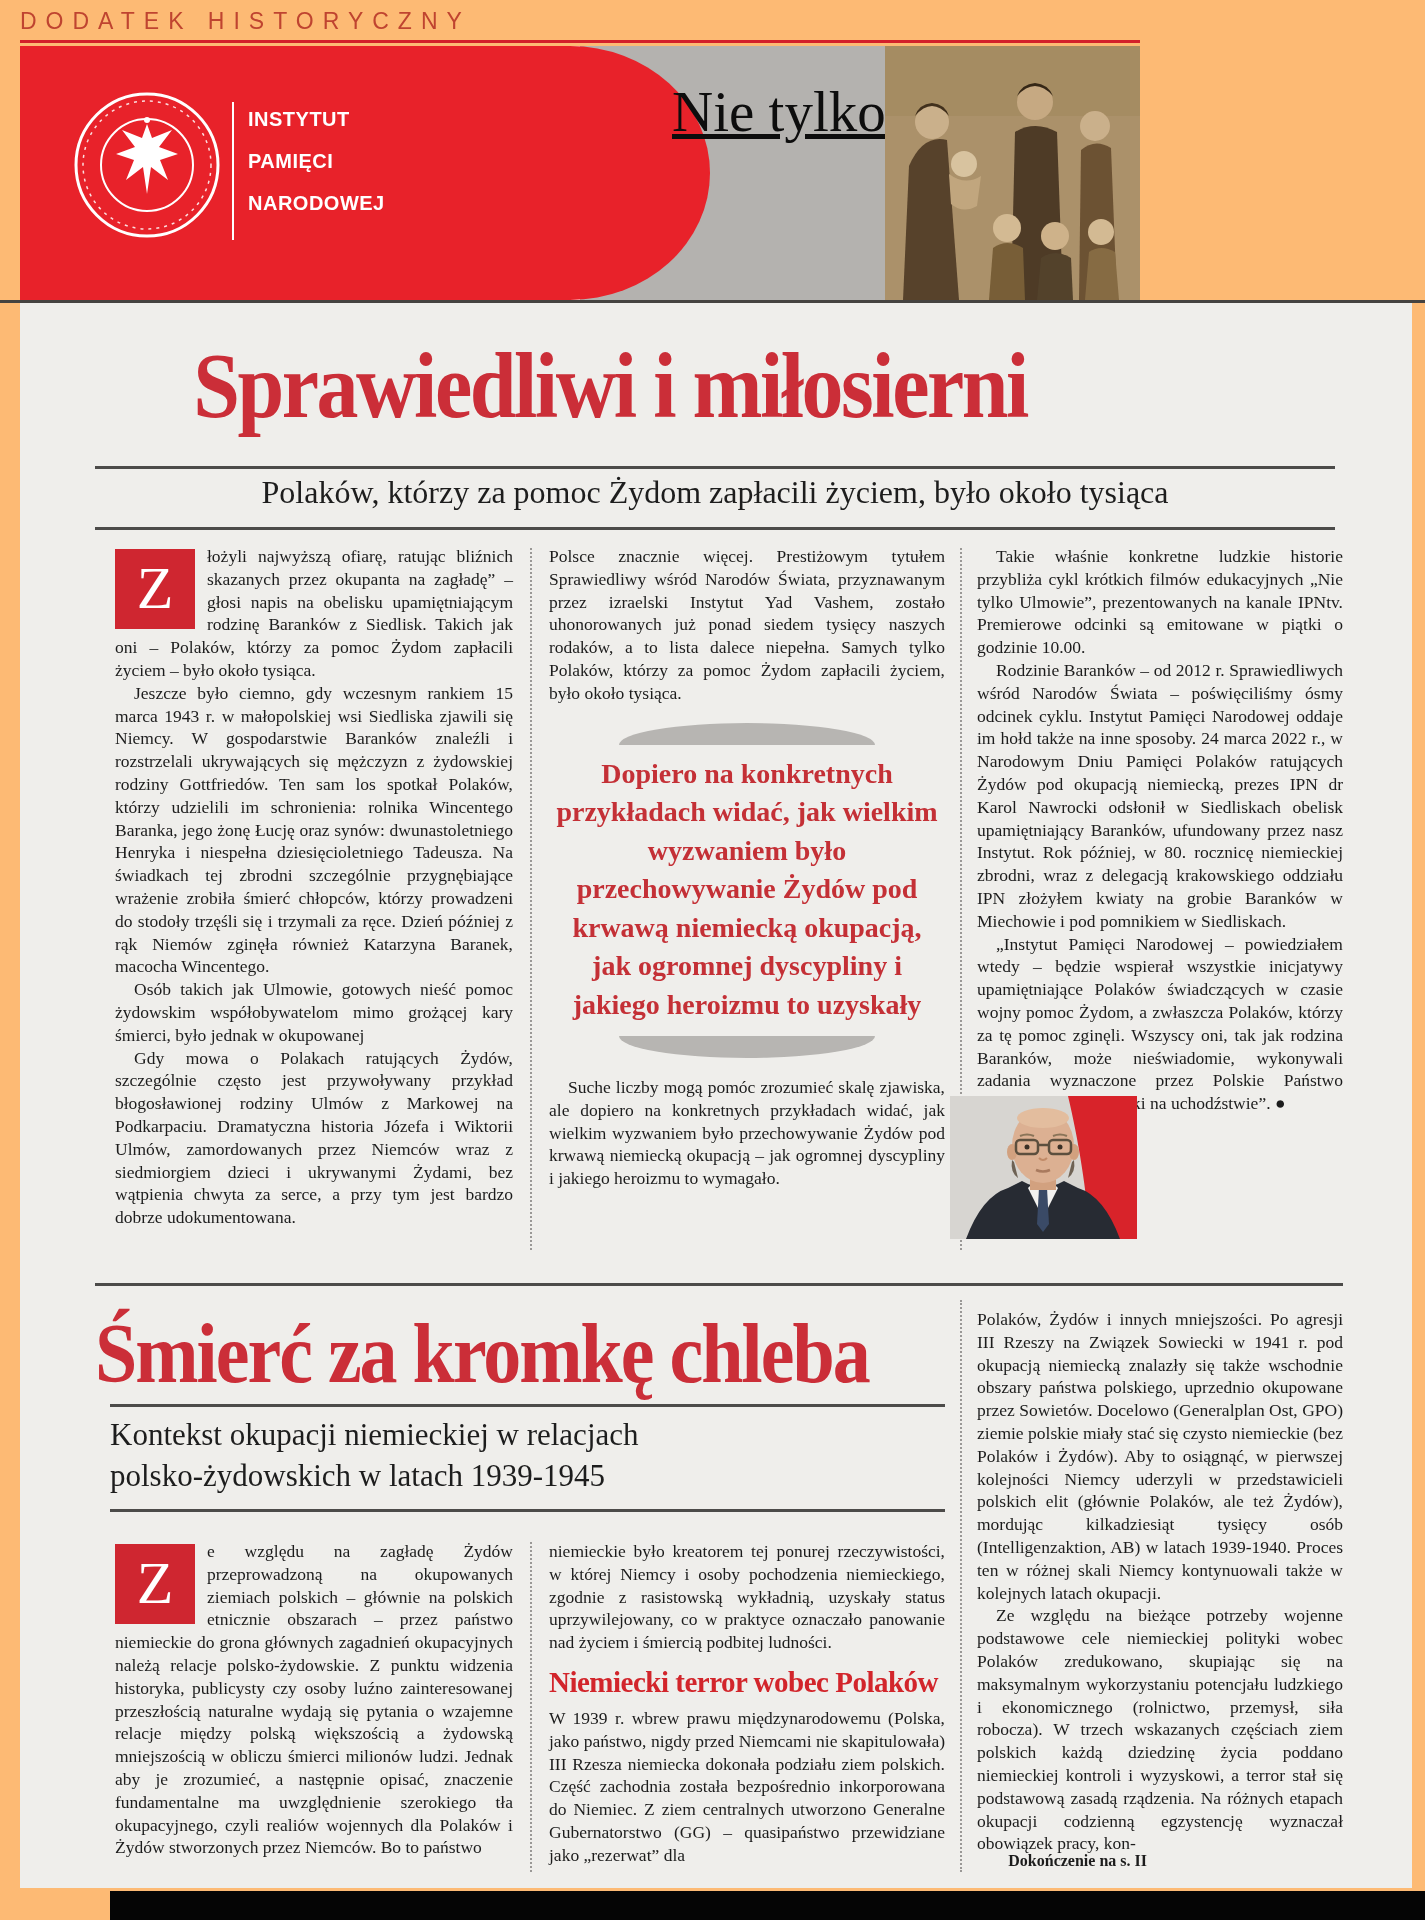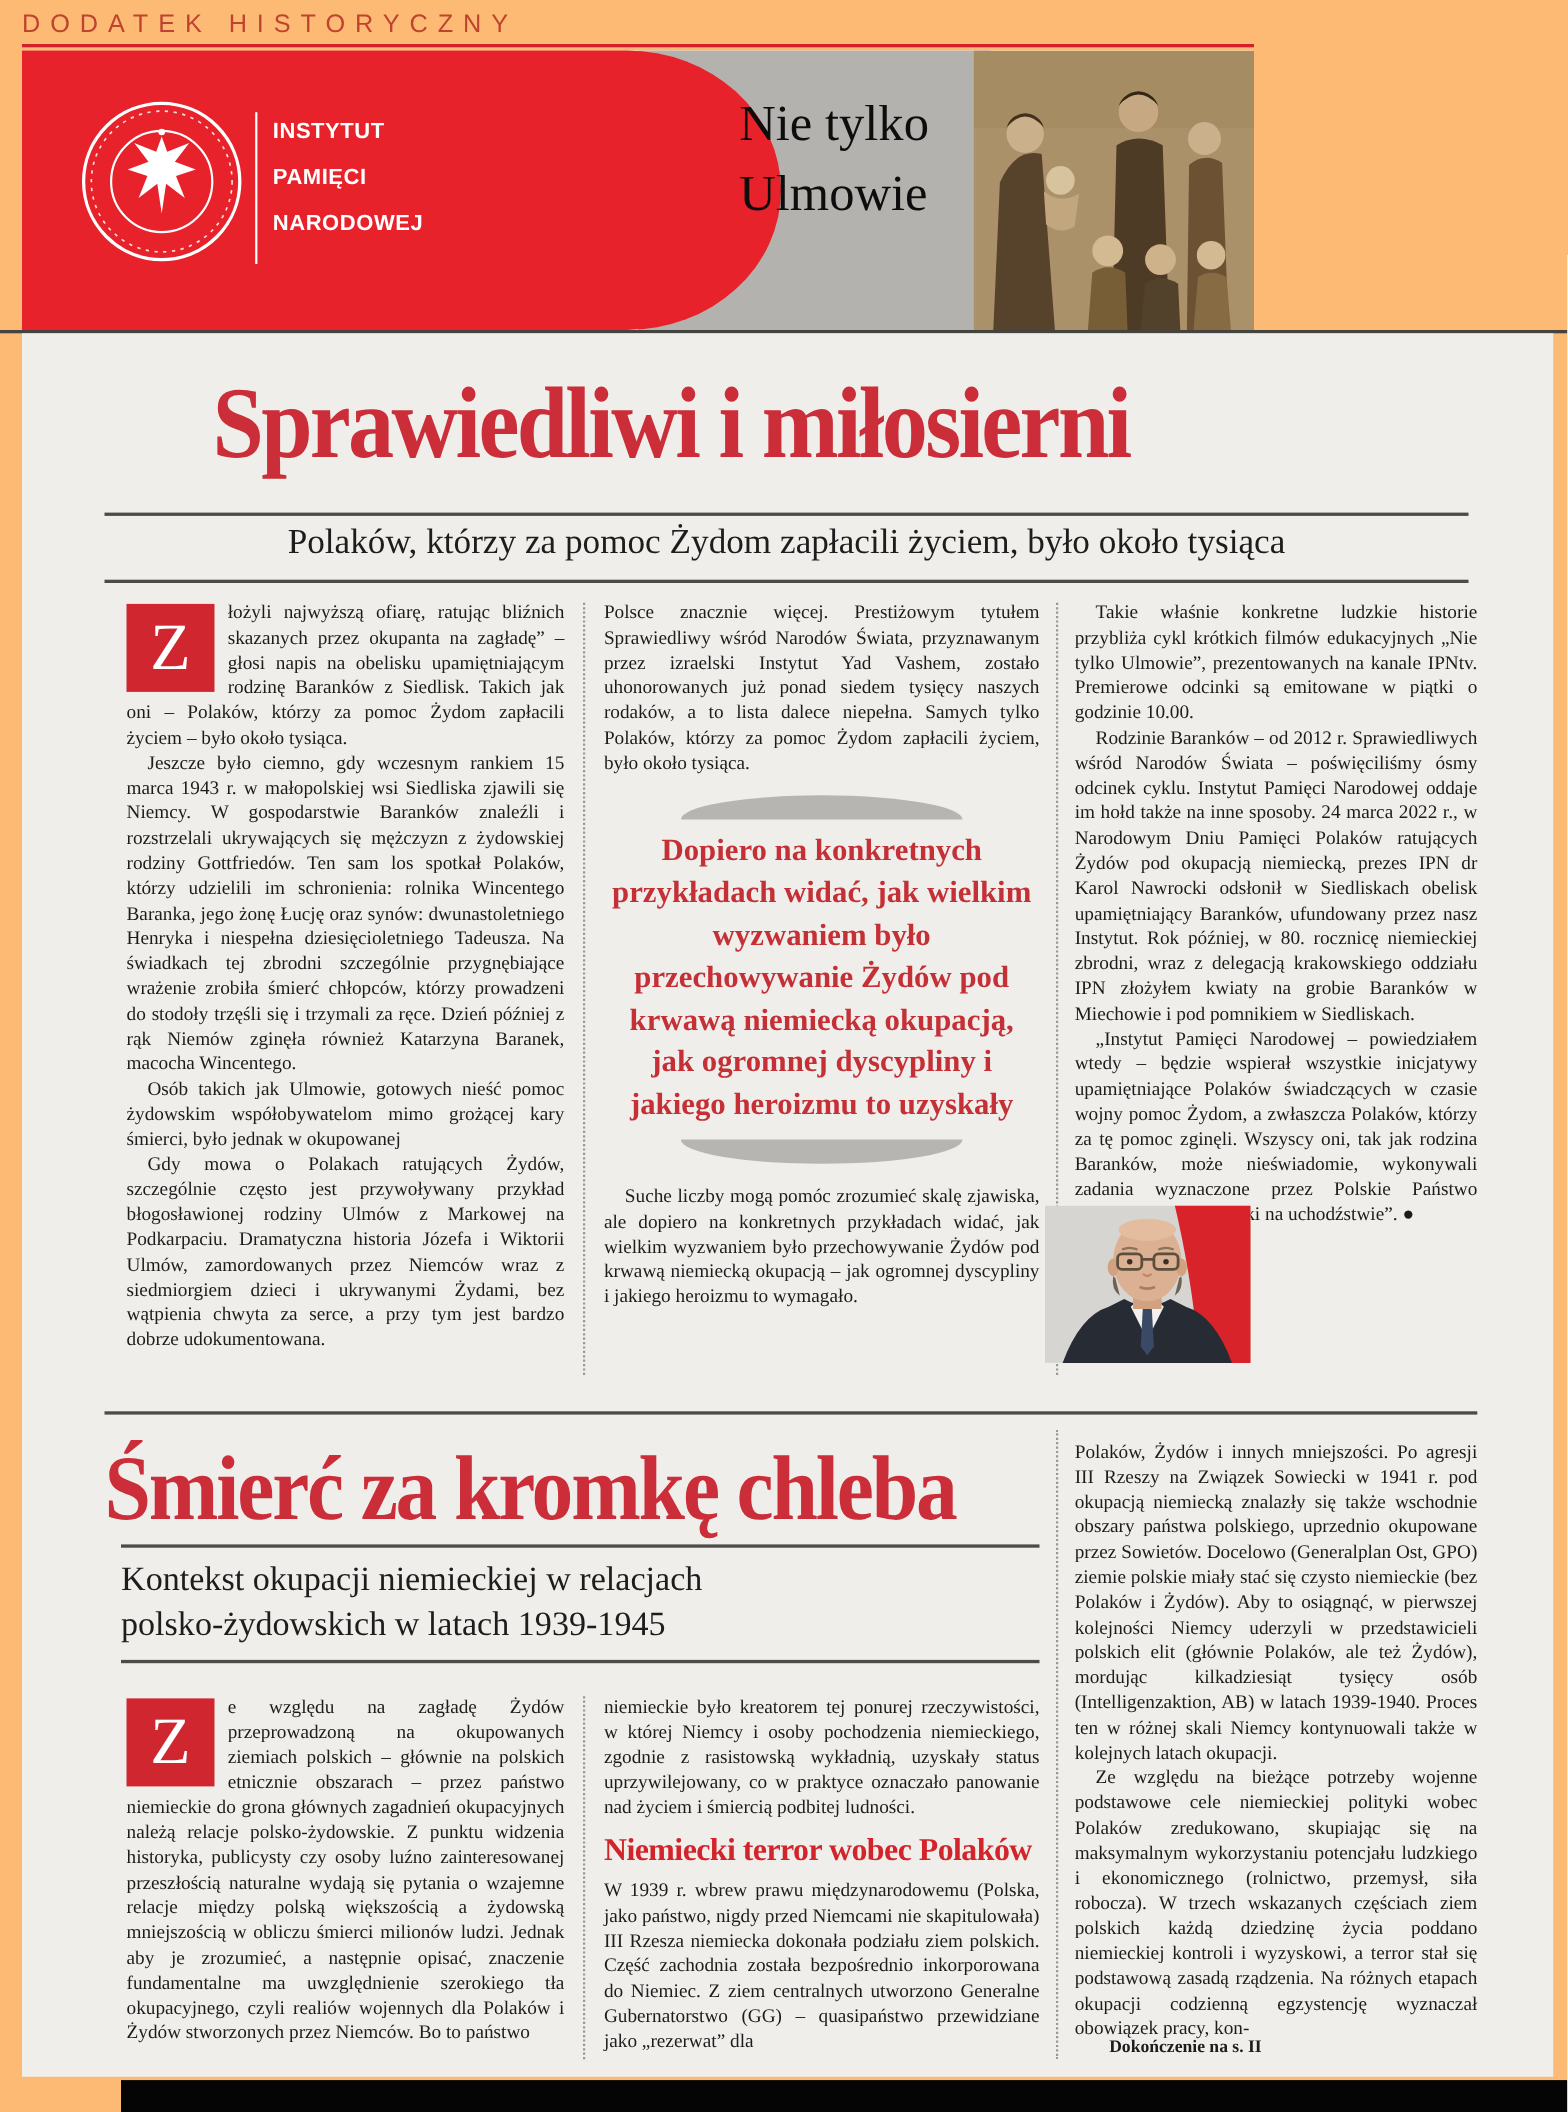--- a/index.html
+++ b/index.html
@@ -13,22 +13,22 @@
 
   
   .banner{position:absolute;left:20px;top:46px;width:1120px;height:254px;background:#fff;}
   .banner-gray{position:absolute;left:560px;top:0;width:320px;height:254px;background:#b4b2af;}
   .banner-red{position:absolute;left:0;top:0;width:690px;height:254px;background:#e8222a;
               border-radius:0 140px 140px 0 / 0 127px 127px 0;}
   .seal{position:absolute;left:52px;top:44px;width:150px;height:150px;}
   .seal-divider{position:absolute;left:212px;top:56px;width:2px;height:138px;background:#ffffff;}
   .logo-text{position:absolute;left:228px;top:52px;color:#fff;font-family:"Liberation Sans",sans-serif;
              font-weight:700;font-size:20px;line-height:42px;letter-spacing:0.5px;}
-  .banner-title{position:absolute;left:652px;top:34px;color:#0d0d0d;font-size:46px;line-height:64px;
-                font-family:"Liberation Serif",serif;}
+  .banner-title{position:absolute;left:652px;top:34px;color:#0d0d0d;font-size:57px;line-height:64px;
+                font-family:"Liberation Serif",serif;text-decoration:underline;}
   .banner-photo{position:absolute;left:865px;top:0;width:255px;height:254px;overflow:hidden;}
   .banner-rule{position:absolute;left:0;top:300px;width:1425px;height:3px;background:#454340;}
 
   
   .paper{position:absolute;left:20px;top:303px;width:1392px;height:1585px;background:#efeeeb;}
 
   
   .headline1{position:absolute;left:95px;top:332px;width:1030px;text-align:center;
              font-weight:700;font-size:84px;letter-spacing:-2.5px;color:#cb2e38;
              transform:scaleY(1.1);transform-origin:center top;}
@@ -108,21 +108,20 @@
       </svg>
       <div class="seal-divider"></div>
       <div class="logo-text">
         <div>INSTYTUT</div>
         <div>PAMIĘCI</div>
         <div>NARODOWEJ</div>
       </div>
     </div>
     <div class="banner-title">
       <div>Nie tylko</div>
-      <div>Ulmowie</div>
     </div>
     <div class="banner-photo">
       <svg viewBox="0 0 255 254" width="255" height="254">
         <rect width="255" height="254" fill="#c2a87c"></rect>
         <rect width="255" height="254" fill="#8a6f4e" opacity=".25"></rect>
         <rect x="0" y="0" width="255" height="70" fill="#a88d60" opacity=".5"></rect>
         <path d="M18 254 L24 120 Q38 88 62 94 L74 254 Z" fill="#55402a"></path>
         <circle cx="47" cy="76" r="17" fill="#d8bd97"></circle>
         <path d="M30 70 Q47 50 64 70 Q60 58 47 57 Q34 58 30 70Z" fill="#3c2c18"></path>
         <circle cx="79" cy="118" r="13" fill="#e7d3ae"></circle>

